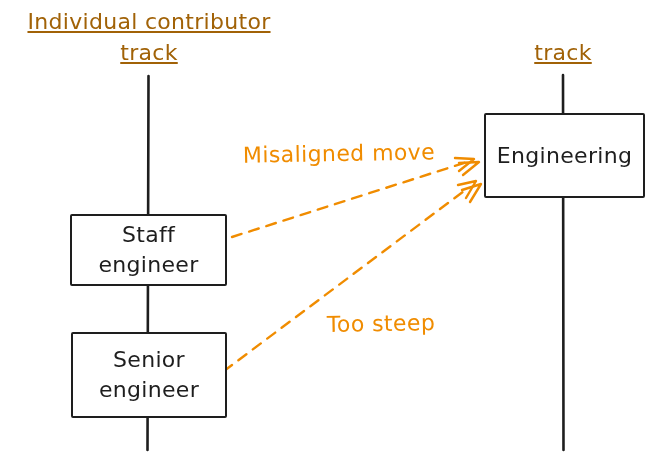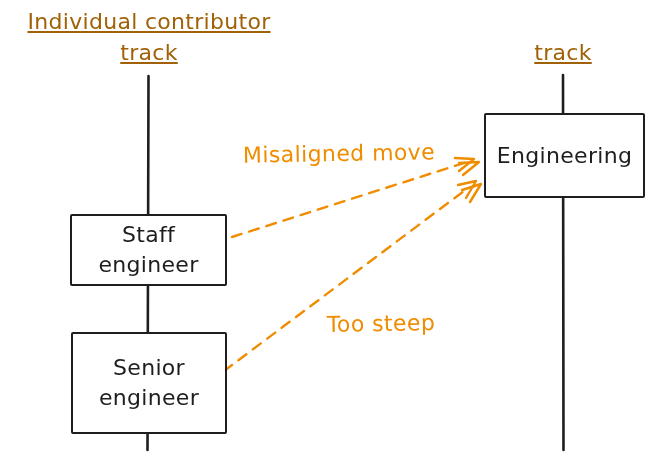--- a/index.html
+++ b/index.html
@@ -46,21 +46,21 @@
     display: flex;
     flex-direction: column;
     align-items: center;
     justify-content: center;
     text-align: center;
     font-size: 22px;
     line-height: 30px;
     letter-spacing: 0.3px;
   }
   .node-box.staff   { left: 70px;  top: 194px; width: 157px; height: 72px; margin-top: 20px; }
-  .node-box.senior  { left: 71px;  top: 332px; width: 156px; height: 102px; }
+  .node-box.senior  { left: 71px;  top: 332px; width: 156px; height: 86px; }
   .node-box.manager { left: 484px; top: 113px; width: 161px; height: 85px; }
 
   .annotation {
     position: absolute;
     z-index: 2;
     color: #f08c00;
     font-size: 22px;
     letter-spacing: 0.4px;
     text-align: center;
     white-space: nowrap;

